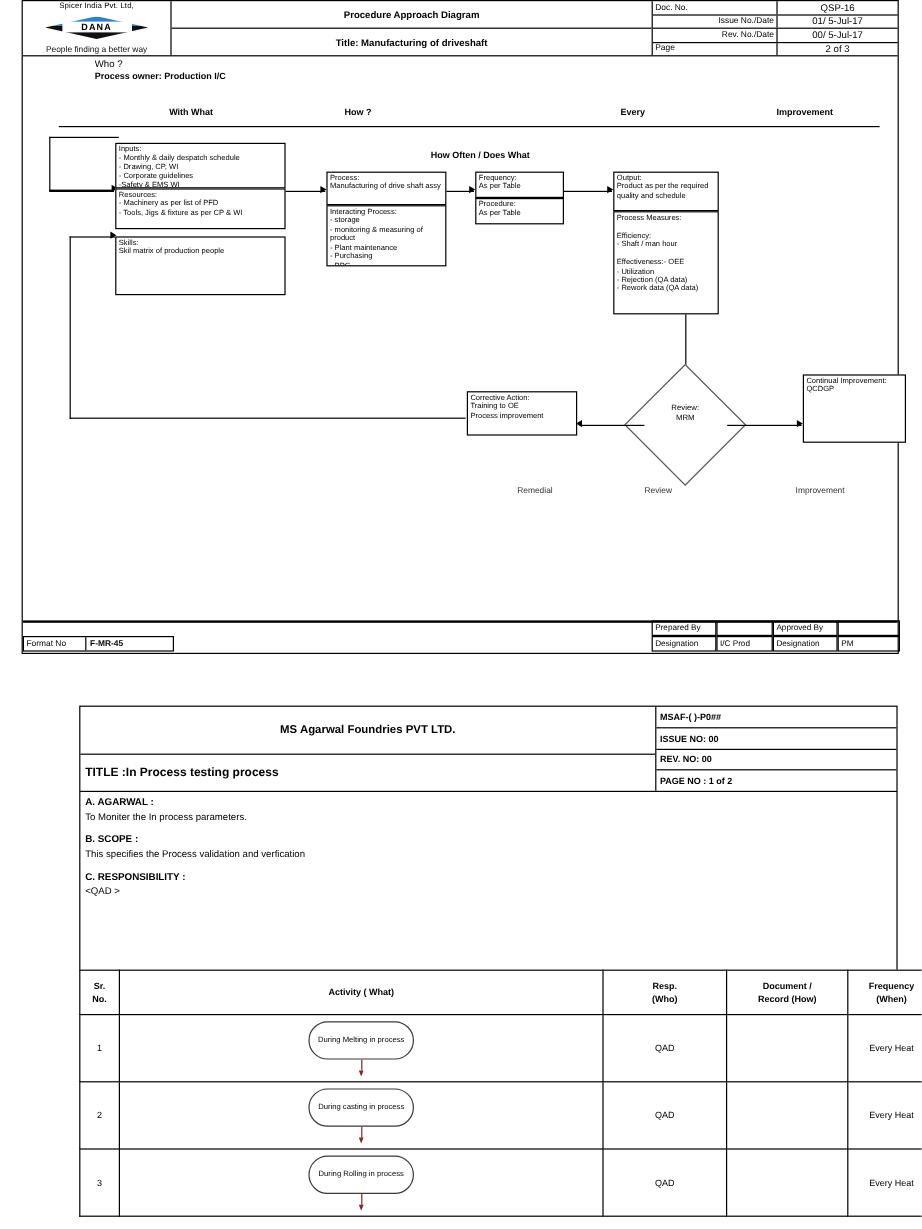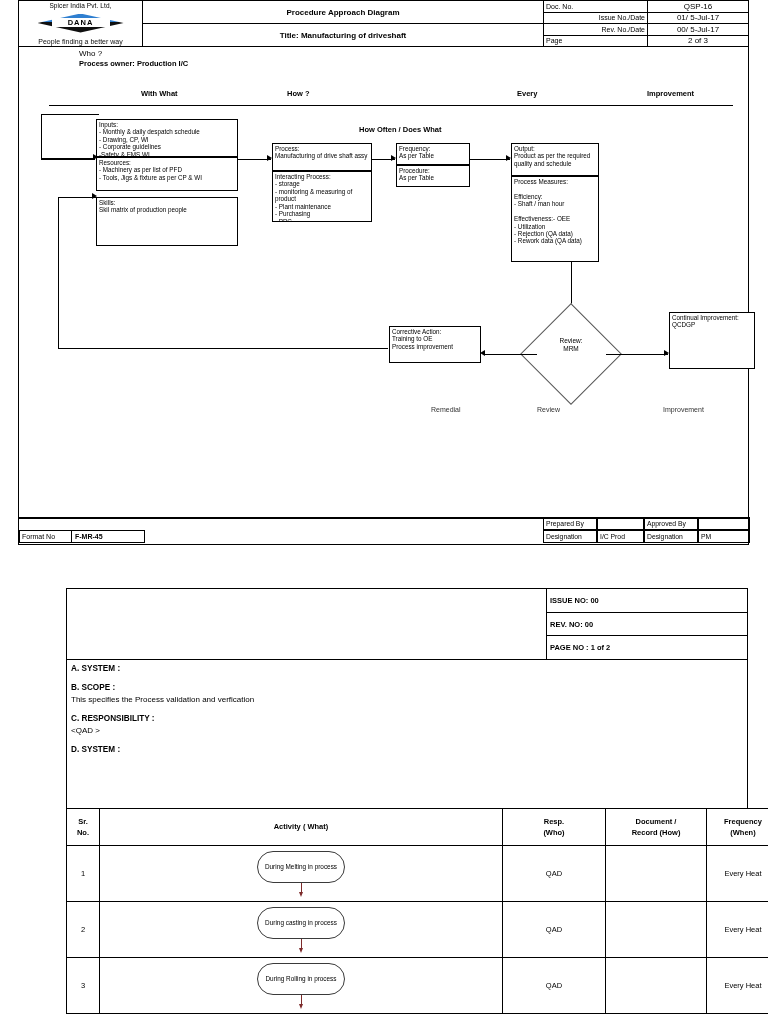--- a/index.html
+++ b/index.html
@@ -335,36 +335,39 @@
       <div class="sg-c">Designation</div>
       <div class="sg-c">PM</div>
     </div>
   </div>
 
   <div class="doc2">
 
     <div class="d2-head">
 
       <div class="d2-mid">
+        <div class="d2-company">MS Agarwal Foundries PVT LTD.</div>
+        <div class="d2-doctitle">TITLE :In Process testing process</div>
       </div>
 
       <div class="d2-right">
+        <div class="d2-r-row">MSAF-(        )-P0##</div>
         <div class="d2-r-row">ISSUE NO: 00</div>
         <div class="d2-r-row">REV. NO: 00</div>
         <div class="d2-r-row">PAGE NO : 1 of 2</div>
       </div>
     </div>
 
     <div class="d2-body">
-      <div class="sec-h">A. SYSTEM :</div>
+      <div class="sec-h">A. AGARWAL :</div>
+      <div class="sec-t">To Moniter the In process parameters.</div>
       <div class="sec-h">B. SCOPE :</div>
       <div class="sec-t">This specifies the Process validation and verfication</div>
       <div class="sec-h">C. RESPONSIBILITY :</div>
       <div class="sec-t">&lt;QAD &gt;</div>
-      <div class="sec-h">D. SYSTEM  :</div>
     </div>
 
     <table class="d2-table">
       <thead>
         <tr>
           <th class="c-sr" style="white-space: pre-line;">Sr.
 No.</th>
           <th class="c-act">Activity ( What)</th>
           <th class="c-resp" style="white-space: pre-line; margin-top: 39px;">Resp.
 (Who)</th>

